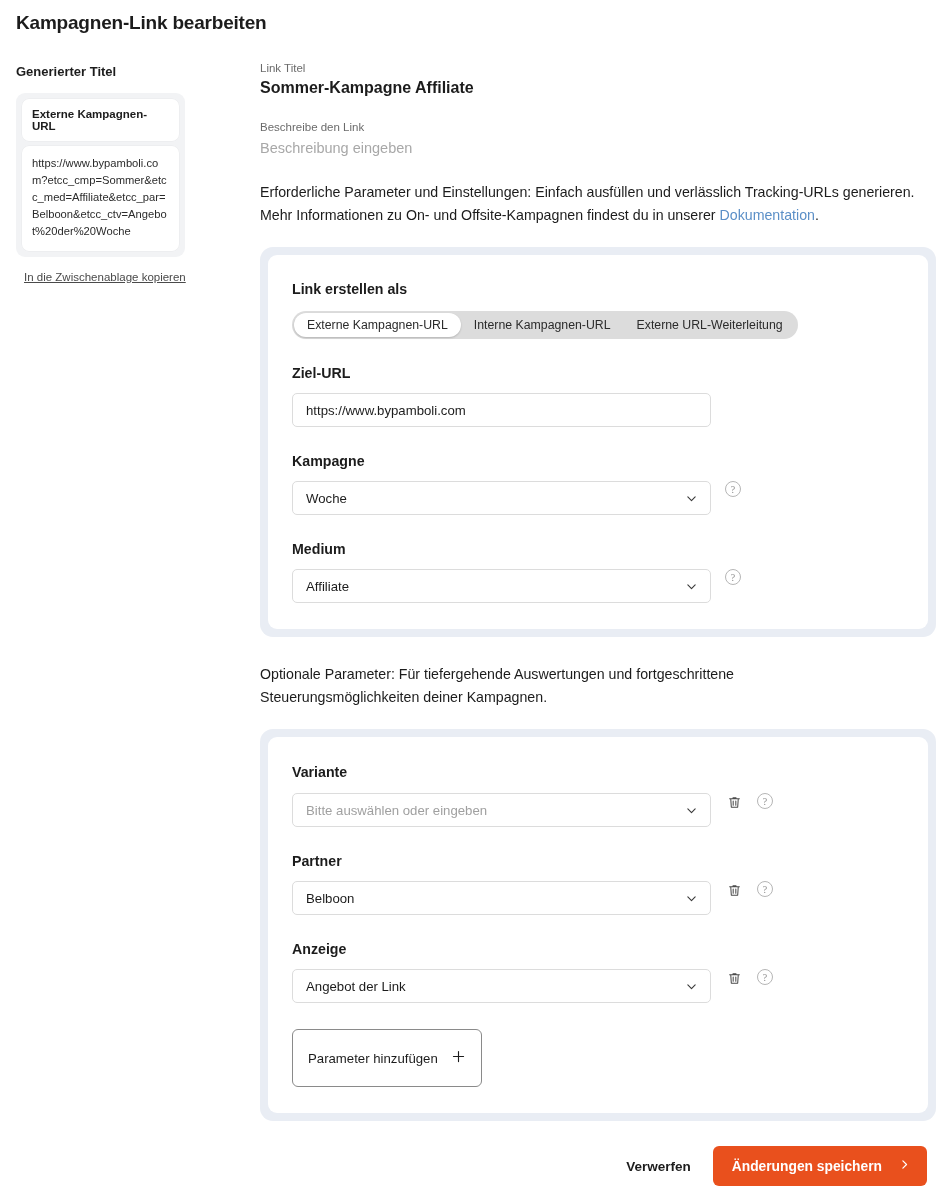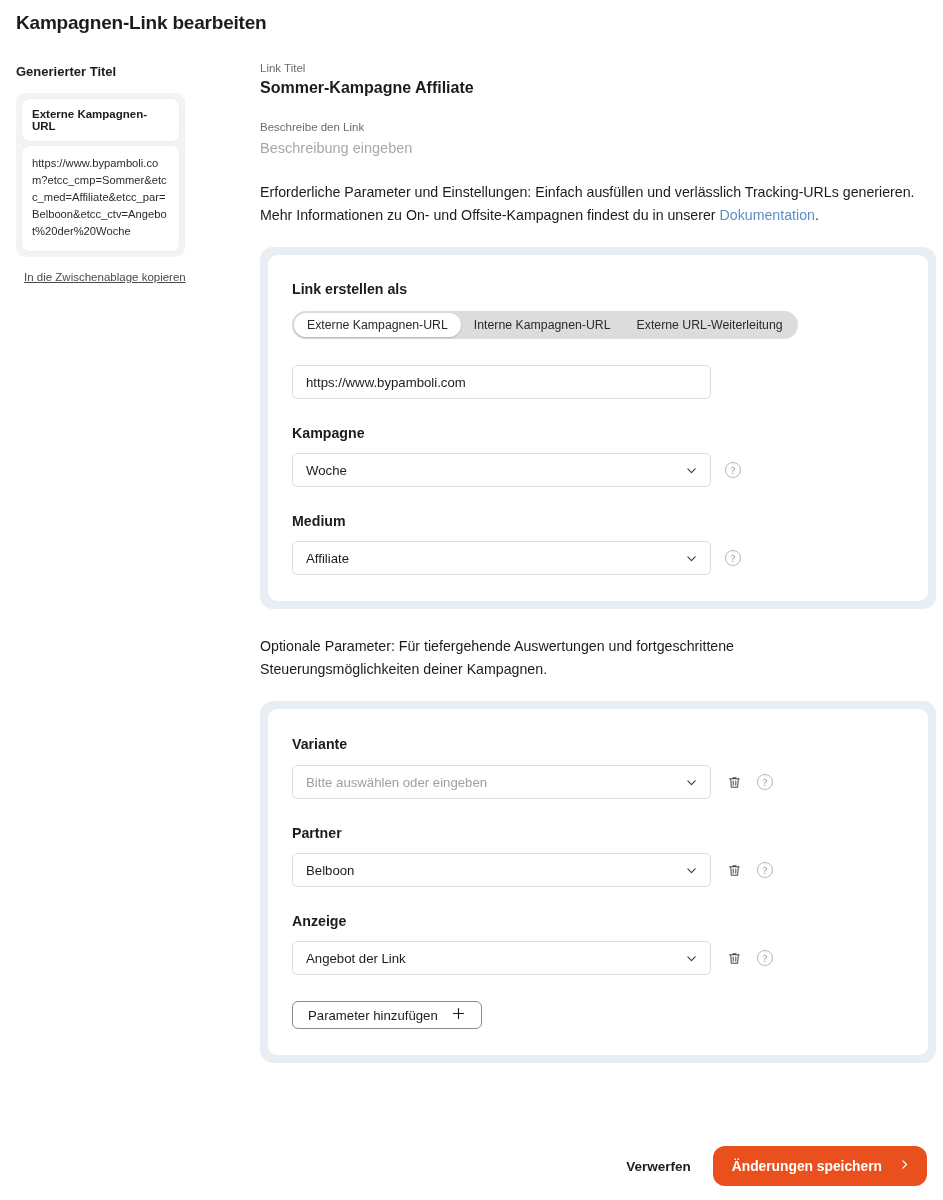--- a/index.html
+++ b/index.html
@@ -112,21 +112,21 @@
     cursor: pointer;
   }
   .seg-item.active {
     background: #ffffff;
     box-shadow: 0 1px 2px rgba(0,0,0,0.18);
   }
 
   
   .field-block { margin-top: 26px; }
   .field-block .section-label { display: block; }
-  .control-row { display: flex; align-items: center; margin-top: 12px; }
+  .control-row { display: flex; align-items: flex-start; margin-top: 12px; }
 
   .text-input {
     width: 419px;
     height: 34px;
     border: 1px solid #dcdcdc;
     border-radius: 5px;
     background: #ffffff;
     display: flex; align-items: center;
     padding: 0 13px;
     font-size: 13.2px;
@@ -172,42 +172,42 @@
     color: #1c1c1c;
     max-width: 600px;
   }
 
   .add-param-btn {
     margin-top: 26px;
     display: inline-flex; align-items: center; gap: 13px;
     border: 1px solid #8a8a8a;
     border-radius: 6px;
     background: #ffffff;
-    padding: 4px 15px;
+    padding: 19px 15px;
     font-size: 13.2px;
     color: #1c1c1c;
     cursor: pointer;
   }
 
   
   .footer {
     position: absolute;
     right: 16px; top: 1146px;
     display: flex; align-items: center; gap: 16px;
   }
   .btn-discard {
     font-size: 13.5px; font-weight: bold; color: #1c1c1c;
     cursor: pointer; background: none; border: none;
     font-family: "Liberation Sans", sans-serif;
   }
   .btn-save {
     display: inline-flex; align-items: center; gap: 16px;
     background: #e9501d;
     color: #ffffff;
-    border: none; border-radius: 12px;
+    border: none; border-radius: 6px;
     padding: 12px 16px 12px 19px;
     font-size: 13.8px; font-weight: bold;
     cursor: pointer;
     font-family: "Liberation Sans", sans-serif;
   }
 </style>
 </head>
 <body>
 
 <div class="page">
@@ -242,20 +242,21 @@
 
         <div class="section-label">Link erstellen als</div>
 
         <div class="segmented">
           <div class="seg-item active">Externe Kampagnen-URL</div>
           <div class="seg-item">Interne Kampagnen-URL</div>
           <div class="seg-item">Externe URL-Weiterleitung</div>
         </div>
 
         <div class="field-block">
+          <span class="section-label">Ziel-URL</span>
           <div class="control-row">
             <div class="text-input">https://www.bypamboli.com</div>
           </div>
         </div>
 
         <div class="field-block">
           <span class="section-label">Kampagne</span>
           <div class="control-row">
             <div class="select-box">
               <span class="select-value">Woche</span>

